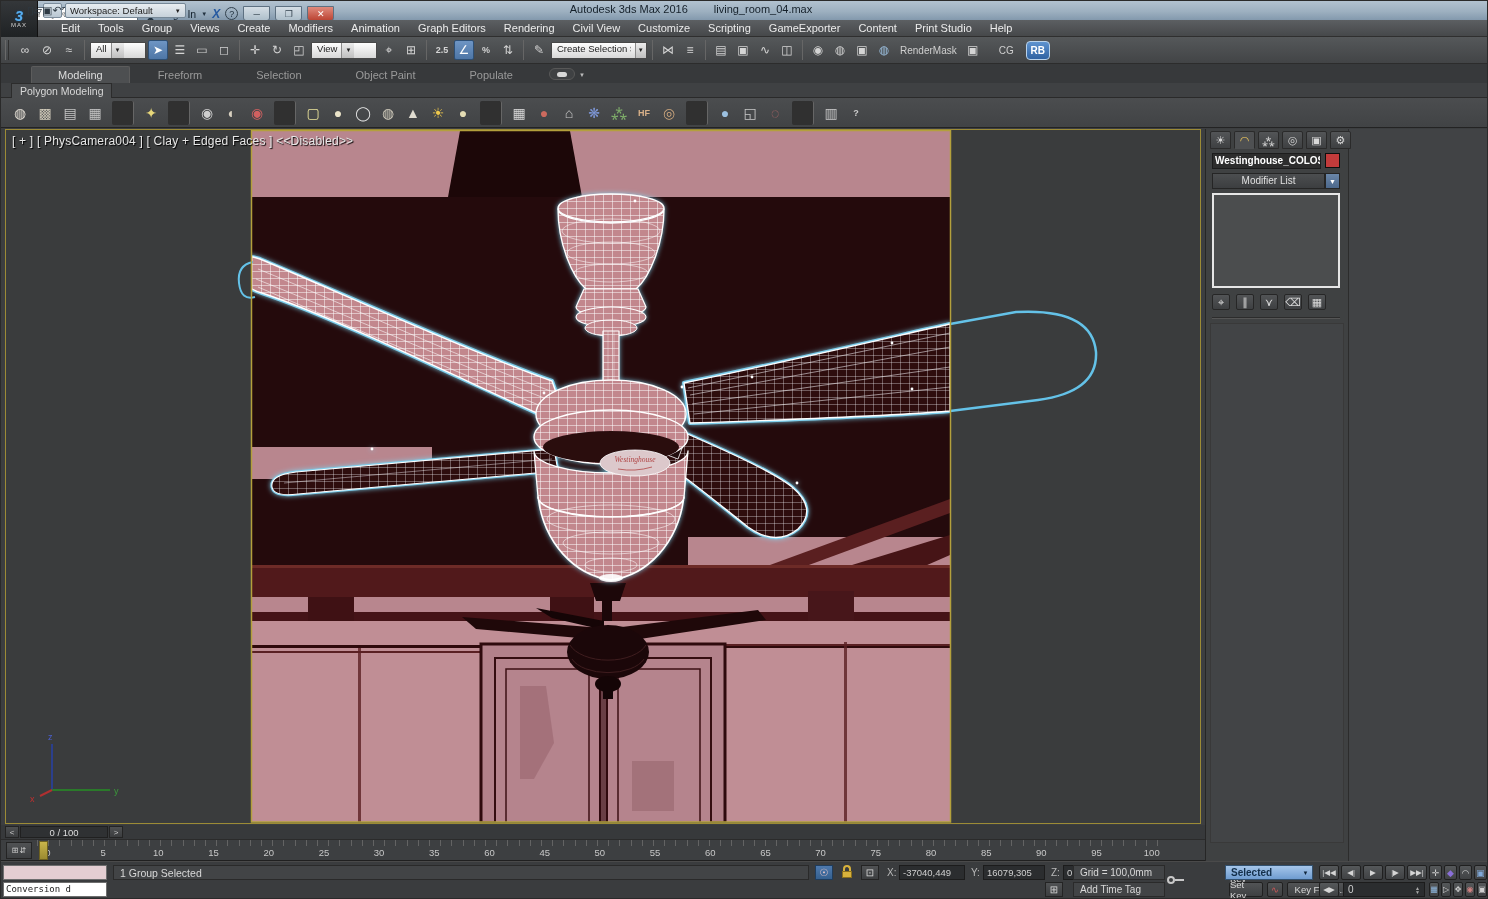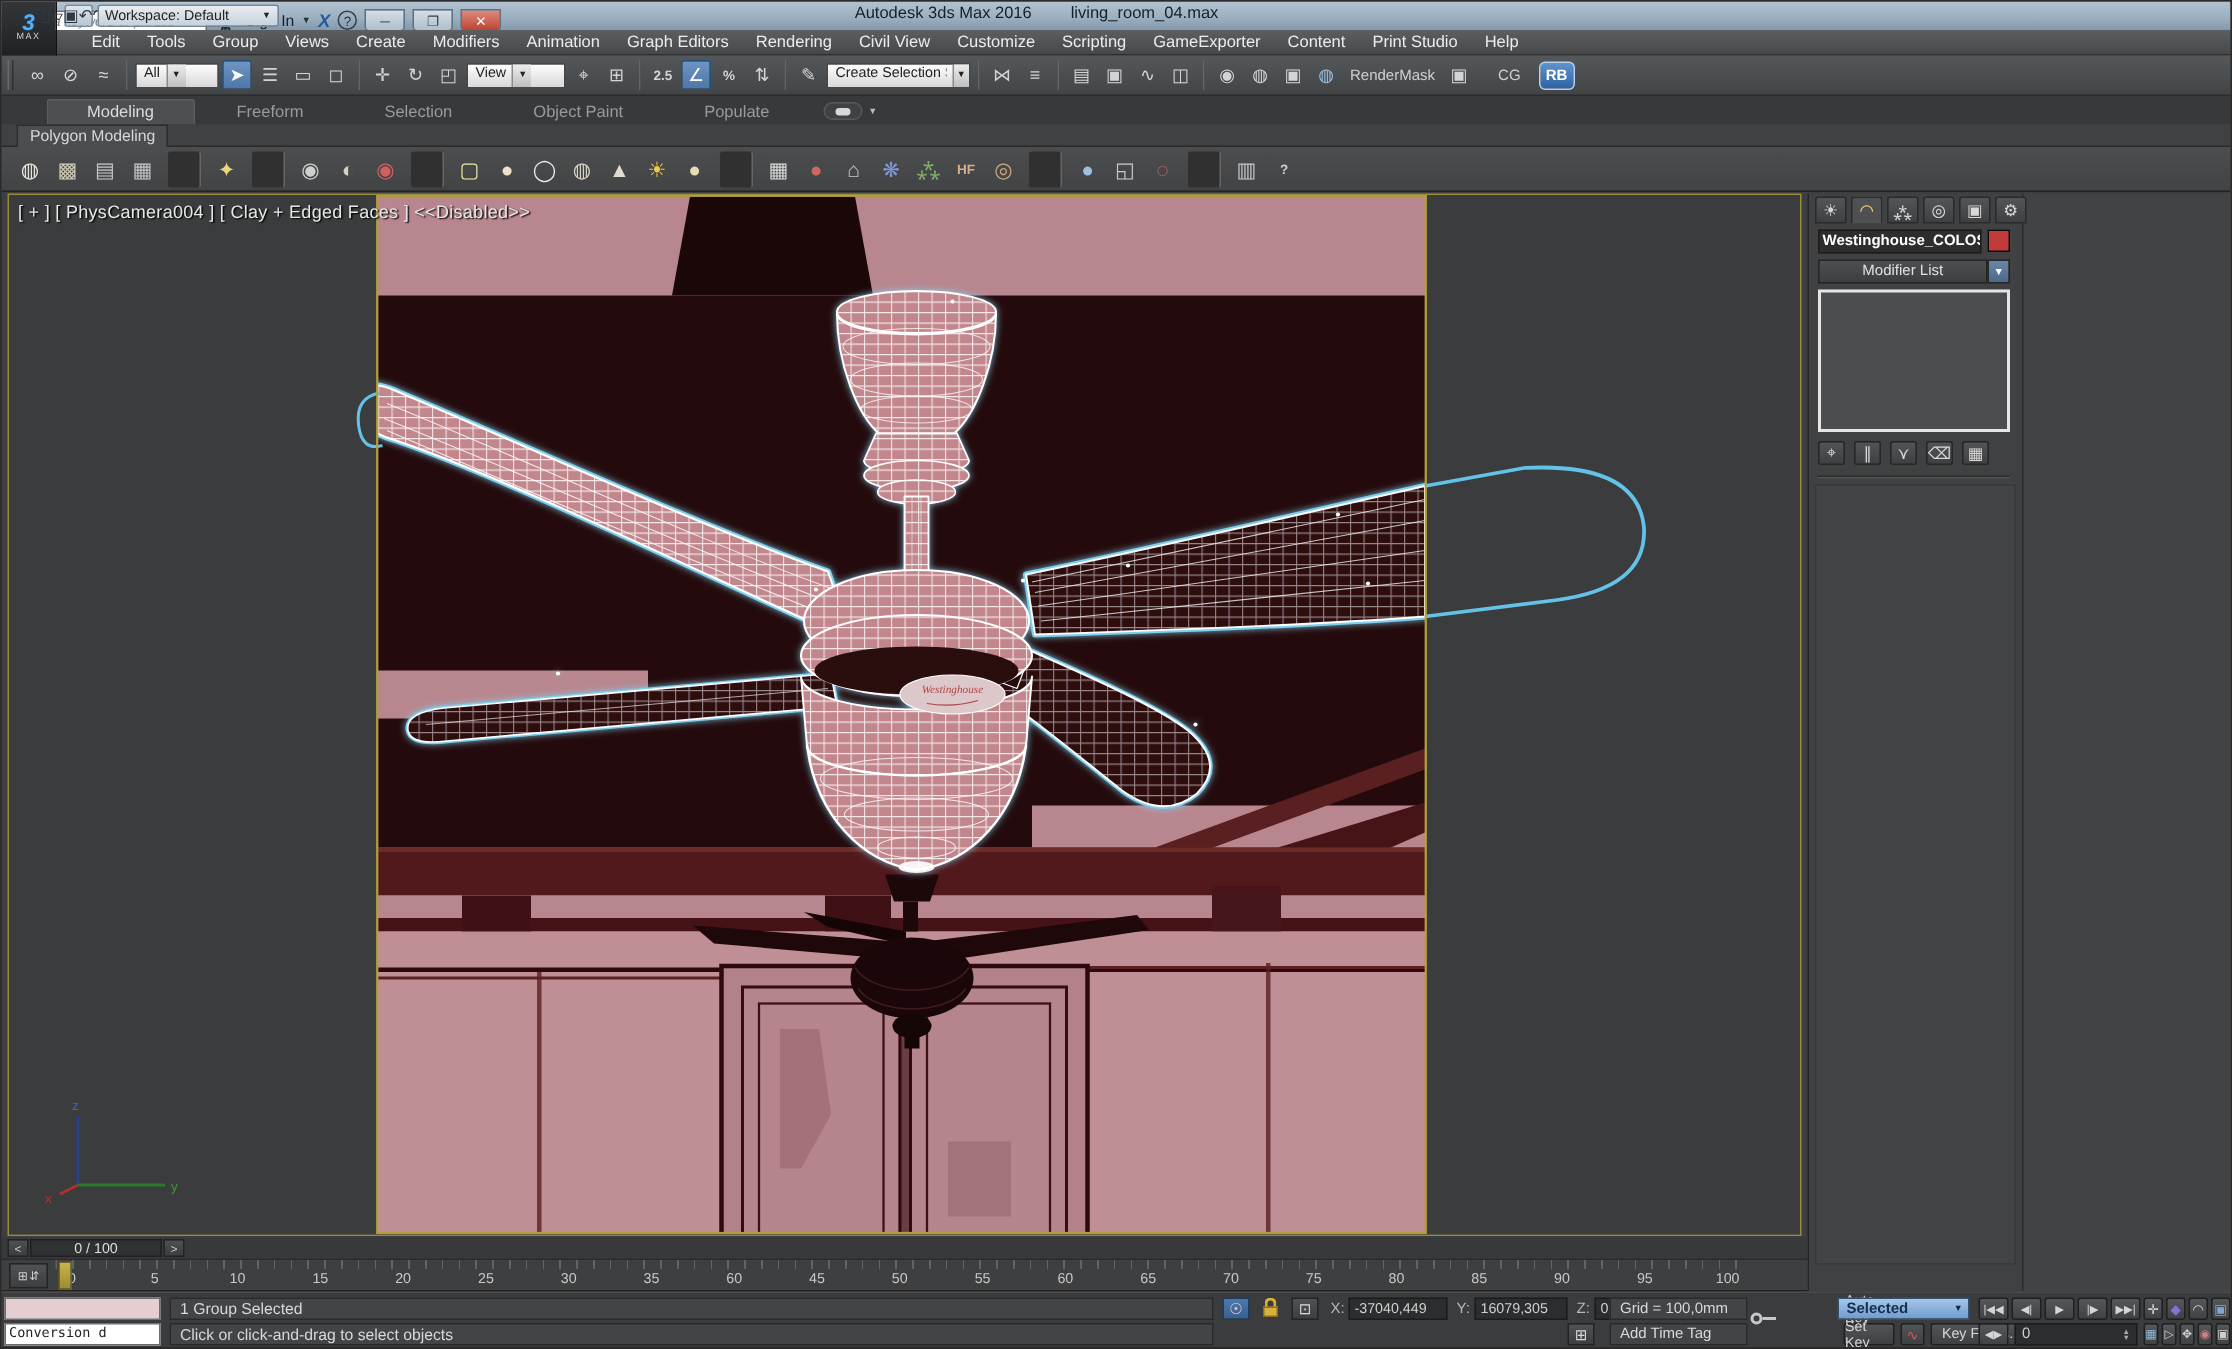--- a/index.html
+++ b/index.html
@@ -430,21 +430,20 @@
         </div>
     </div>
     <div id="tslider"></div>
   </div>
 
   <div id="statusbar" class="abs">
     <div id="listener-pink" class="srow"></div>
     <div id="listener-white" class="srow">Conversion d</div>
 
     <div class="srow sfield" style="left:112px;top:3px;width:696px;">1 Group Selected</div>
-    <div class="srow sfield" style="left:112px;top:20px;width:696px;">Click or click-and-drag to select objects</div>
 
     <div class="srow sminibtn blue" style="left:814px;top:3px;">☉</div>
     <div class="srow" style="left:838px;top:3px;width:16px;">
       <span class="lockarc"></span>
         <span class="lockbody"></span>
     </div>
     <div class="srow sminibtn" style="left:860px;top:3px;">⊡</div>
 
     <span class="srow coordlbl" style="left:886px;top:3px;">X:</span>
     <span class="srow coordfield" style="left:898px;top:3px;width:66px;">-37040,449</span>

